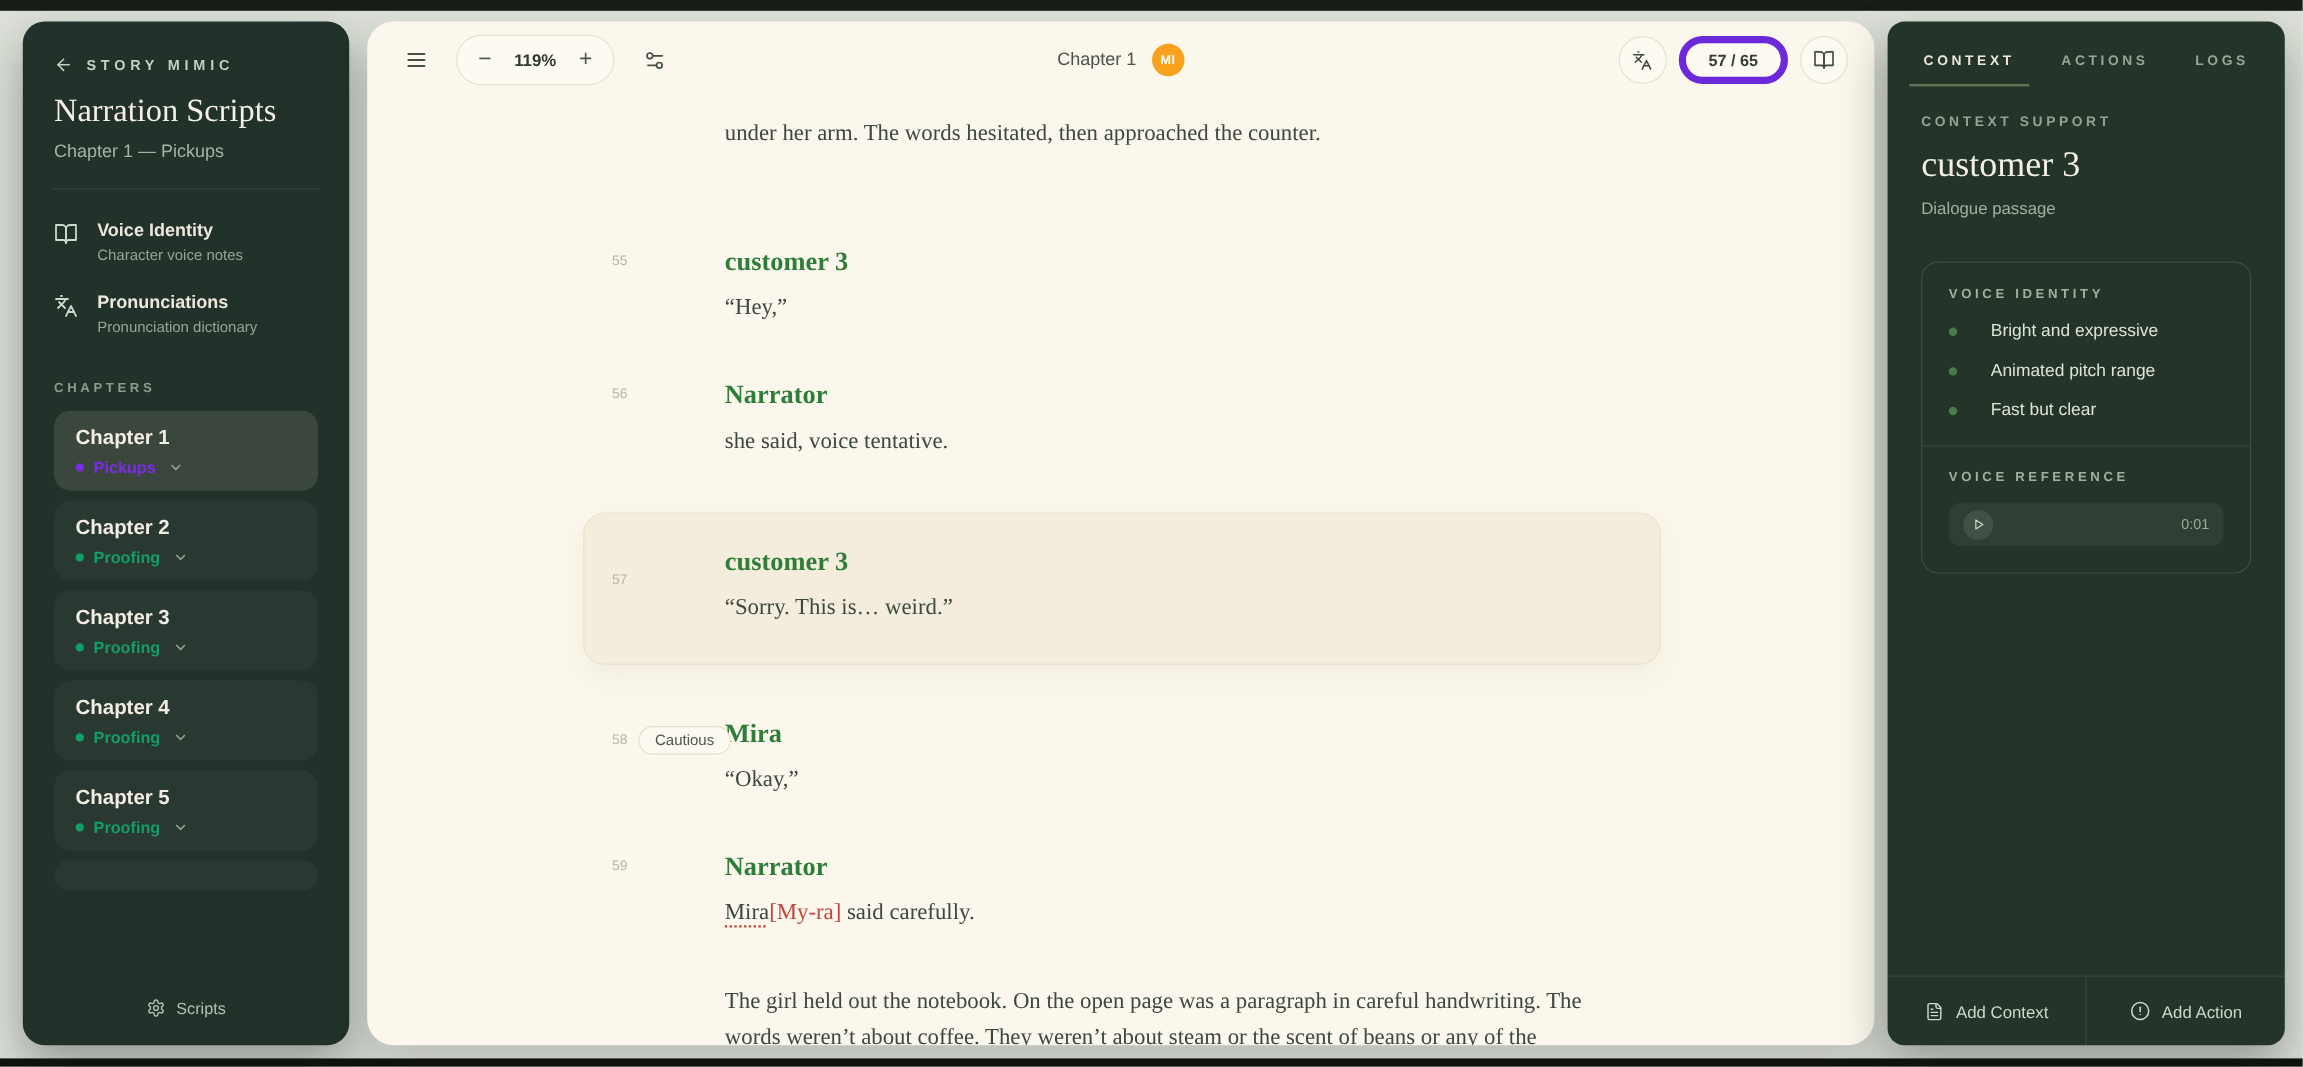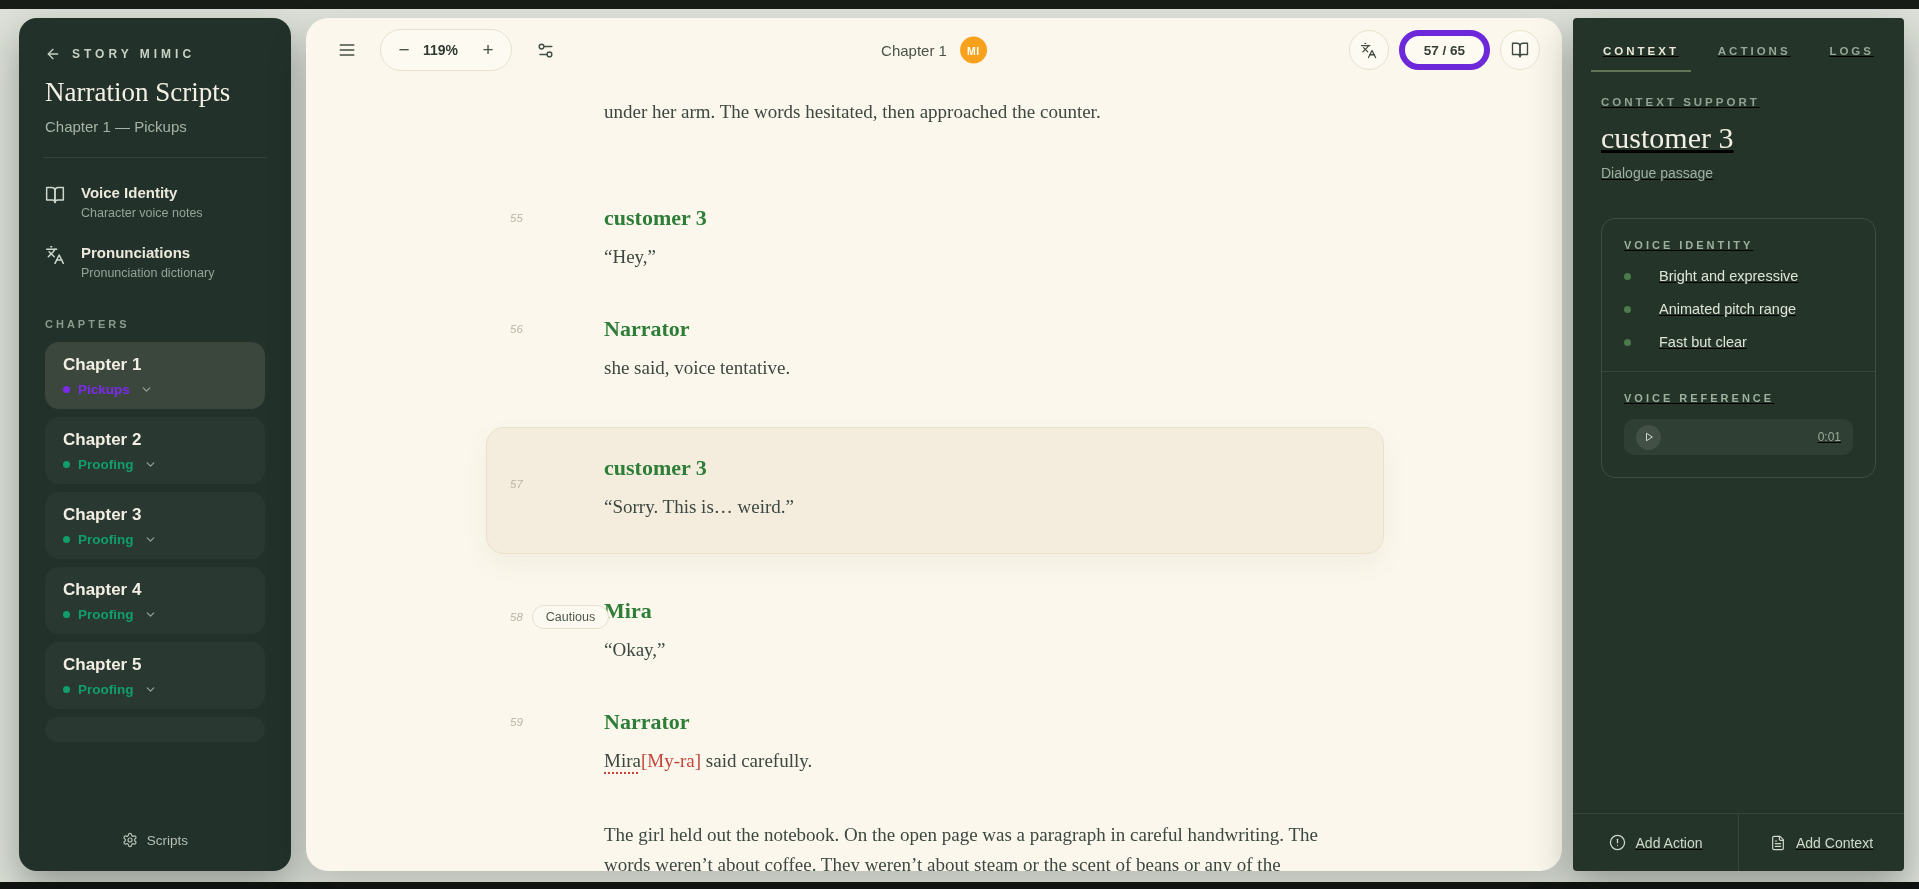--- a/index.html
+++ b/index.html
@@ -39,54 +39,54 @@
   
   .doc { position:absolute; left:306px; top:18px; width:1256px; height:853px; background:#fbf7ec;
     border-radius:22px; box-shadow:0 18px 40px rgba(20,30,22,.18); overflow:hidden; }
   .doc-toolbar { height:64px; display:flex; align-items:center; padding:0 22px; position:relative; gap:14px; }
   .icon-btn { width:38px; height:38px; display:flex; align-items:center; justify-content:center;
     color:#434f45; border-radius:50%; cursor:pointer; }
   .zoom-pill { display:flex; align-items:center; border:1px solid #e7e1cd; border-radius:999px;
     height:42px; padding:0 4px; background:#fdfaf1; }
   .zoom-btn { width:38px; height:38px; display:flex; align-items:center; justify-content:center;
     color:#4a554b; font-size:19px; cursor:pointer; }
-  .zoom-val { font-size:14px; font-weight:700; color:#2f3a31; width:46px; text-align:left; }
+  .zoom-val { font-size:14px; font-weight:700; color:#2f3a31; width:46px; text-align:center; }
   .doc-center { position:absolute; left:50%; top:50%; transform:translate(-50%,-50%);
     display:flex; align-items:center; gap:13px; }
   .doc-chapter { font-size:15px; color:#4a5349; }
   .avatar { width:27px; height:27px; border-radius:50%; display:flex; align-items:center;
     justify-content:center; color:#fff; font-size:10.5px; font-weight:700; letter-spacing:.5px; cursor:pointer; }
   .doc-right { margin-left:auto; display:flex; align-items:center; gap:10px; }
   .circle-btn { width:40px; height:40px; border:1px solid #e7e1cd; border-radius:50%; background:#fdfaf1;
     display:flex; align-items:center; justify-content:center; color:#3f4a41; cursor:pointer; }
   .progress-pill { height:40px; border:6px solid #6d28d9; border-radius:999px; background:#fdfaf1;
     padding:0 19px; display:flex; align-items:center; font-size:13.5px; color:#333e35; font-weight:600; }
 
   .doc-body { height:789px; overflow:hidden; padding-top:15px; }
   .script { width:718px; margin-left:298px; font-family:"Liberation Serif",serif; color:#3c4840; }
   .lead-par { font-size:19px; line-height:1.58; margin-bottom:78px; }
   .para { position:relative; margin-bottom:44px; }
   .para-gutter { position:absolute; left:-94px; top:7px; display:flex; align-items:center; gap:9px;
     font-family:"Liberation Sans",sans-serif; white-space:nowrap; }
-  .para-num { font-size:11.5px; color:#b9b4a5;font-style:italic; }
+  .para-num { font-size:11.5px; color:#b9b4a5; }
   .badge { font-size:12.5px; color:#4d584e; background:#fcf9f1; border:1px solid #e7e0cc;
     border-radius:999px; padding:4px 13px; }
   .speaker { font-size:22px; font-weight:700; color:#2e7d38; margin-bottom:11px; }
   .para-text { font-size:19px; line-height:1.58; }
   .para.highlight { background:#f4edde; border:1px solid #eae1cb; border-radius:18px;
     padding:27px 40px 31px 117px; margin-left:-118px; margin-right:-62px;
     box-shadow:0 10px 24px rgba(120,110,80,.07); }
   .para.highlight > .para-gutter { left:23px; top:50px; }
   .pron-word { text-decoration:underline dotted #c2463a; text-decoration-thickness:2px; text-underline-offset:5px; }
   .pron-hint { color:#c2463a; }
   .trail-par { font-size:19px; line-height:1.55; margin-top:10px; }
 
   
   .panel { position:absolute; left:1573px; top:18px; width:331px; height:853px; background:#243428;
-    border-radius:4px; box-shadow:0 18px 40px rgba(15,25,18,.35); display:flex; flex-direction:column; overflow:hidden;text-decoration:underline; }
+    border-radius:14px; box-shadow:0 18px 40px rgba(15,25,18,.35); display:flex; flex-direction:column; overflow:hidden; }
   .panel-tabs { display:flex; justify-content:space-between; padding:27px 30px 0; }
   .tab { font-size:11.5px; letter-spacing:3px; color:#97a698; font-weight:700; padding-bottom:15px;
     position:relative; cursor:pointer; }
   .tab.active { color:#ece8da; }
   .tab.active::after { content:""; position:absolute; left:-12px; right:-12px; bottom:0; height:2px; background:#5f7355; }
   .panel-scroll { flex:1; padding:24px 28px 0; overflow:hidden; }
   .sec-label { font-size:11.5px; letter-spacing:3px; color:#93a394; font-weight:600; }
   .panel-title { font-family:"Liberation Serif",serif; font-weight:400; font-size:30px; color:#f3efe4; margin-top:13px; }
   .panel-sub { font-size:14px; color:#a2afa2; margin-top:10px; }
   .vi-card { border:1px solid rgba(255,255,255,.12); border-radius:14px; margin-top:37px; padding:20px 22px 22px; }
@@ -360,31 +360,31 @@
               <polygon points="6 3 20 12 6 21 6 3"></polygon>
             </svg>
         </span>
         <span class="player-time">0:01</span>
       </div>
     </div>
   </div>
 
   <div class="panel-footer">
     <div class="footer-btn">
-      <svg width="17" height="17" viewBox="0 0 24 24" fill="none" stroke="currentColor" stroke-width="1.8" stroke-linecap="round">
-          <circle cx="12" cy="12" r="10"></circle>
-          <line x1="12" y1="7.5" x2="12" y2="12.5"></line>
-          <line x1="12" y1="16" x2="12.01" y2="16"></line>
-        </svg>
-      <span>Add Action</span>
-    </div>
-    <div class="footer-btn">
       <svg width="16" height="16" viewBox="0 0 24 24" fill="none" stroke="currentColor" stroke-width="1.8" stroke-linecap="round" stroke-linejoin="round">
           <path d="M15 2H6a2 2 0 0 0-2 2v16a2 2 0 0 0 2 2h12a2 2 0 0 0 2-2V7z"></path>
           <path d="M14 2v4a2 2 0 0 0 2 2h4"></path>
           <path d="M10 9H8"></path>
           <path d="M16 13H8"></path>
           <path d="M16 17H8"></path>
         </svg>
       <span>Add Context</span>
     </div>
+    <div class="footer-btn">
+      <svg width="17" height="17" viewBox="0 0 24 24" fill="none" stroke="currentColor" stroke-width="1.8" stroke-linecap="round">
+          <circle cx="12" cy="12" r="10"></circle>
+          <line x1="12" y1="7.5" x2="12" y2="12.5"></line>
+          <line x1="12" y1="16" x2="12.01" y2="16"></line>
+        </svg>
+      <span>Add Action</span>
+    </div>
   </div>
 </aside>
 
 </body></html>

